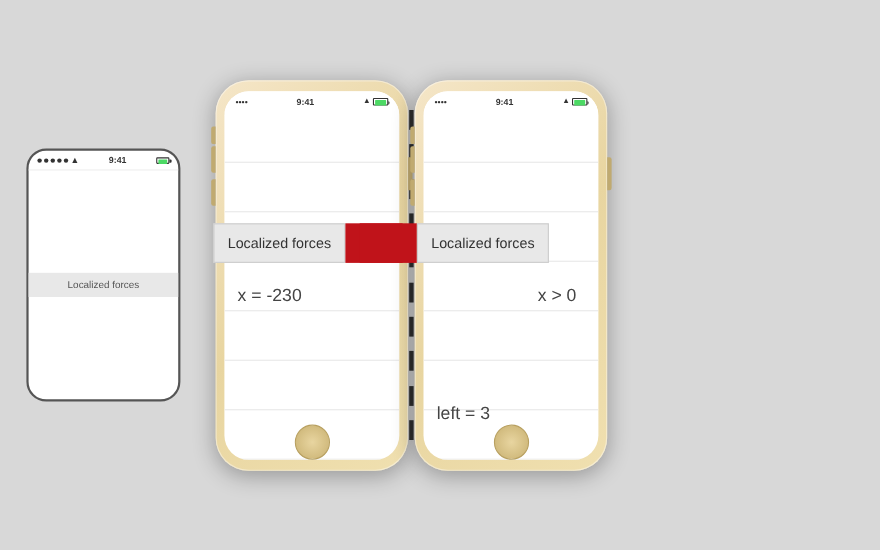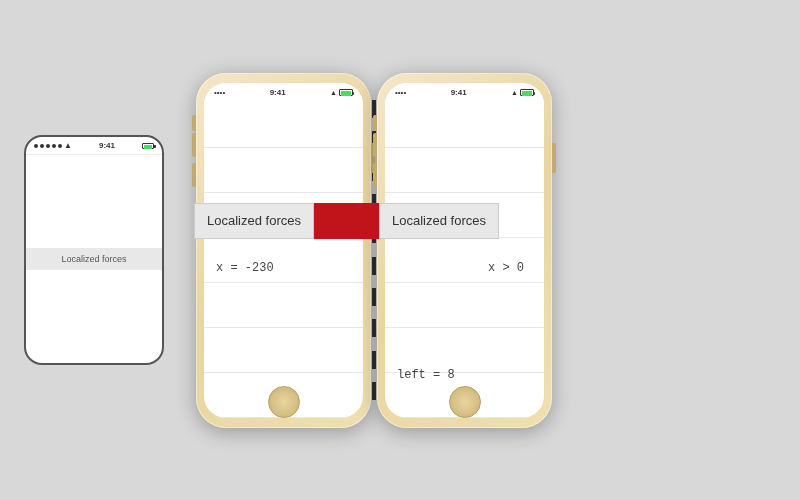--- a/index.html
+++ b/index.html
@@ -204,22 +204,22 @@
     }
 
     .label-red-box {
       background: #c0131a;
       width: 52px;
       height: 36px;
     }
 
     
     .code-text {
-      font-family: Liberation Mono, monospace;
-      font-size: 12px;
+      font-family: Liberation Sans, sans-serif;
+      font-size: 16px;
       color: #444;
       position: absolute;
     }
 
     
     .dashed-line {
       width: 6px;
       height: 300px;
       display: flex;
       flex-direction: column;
@@ -371,19 +371,19 @@
         </div>
       </div>
 
       <div class="label-banner" style="top: 130px; left: -50px;">
         <div class="label-red-box"></div>
         <div class="label-text-box">Localized forces</div>
       </div>
 
       <div class="code-text" style="top: 188px; right: 28px; margin-left: 32px;">x &gt; 0</div>
 
-      <div class="code-text" style="top: 295px; left: 20px;">left = 8</div>
+      <div class="code-text" style="top: 295px; left: 20px;">left = 3</div>
 
       <div class="home-button"></div>
     </div>
   </div>
 
 </div>
 
 </body></html>

